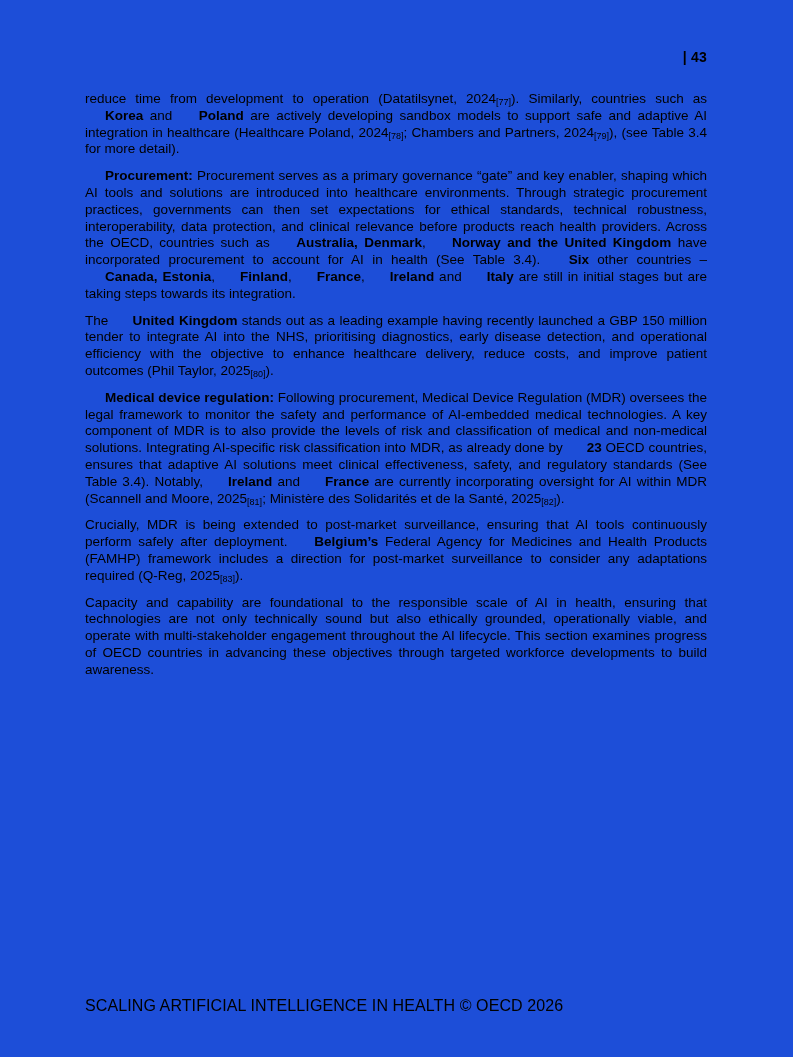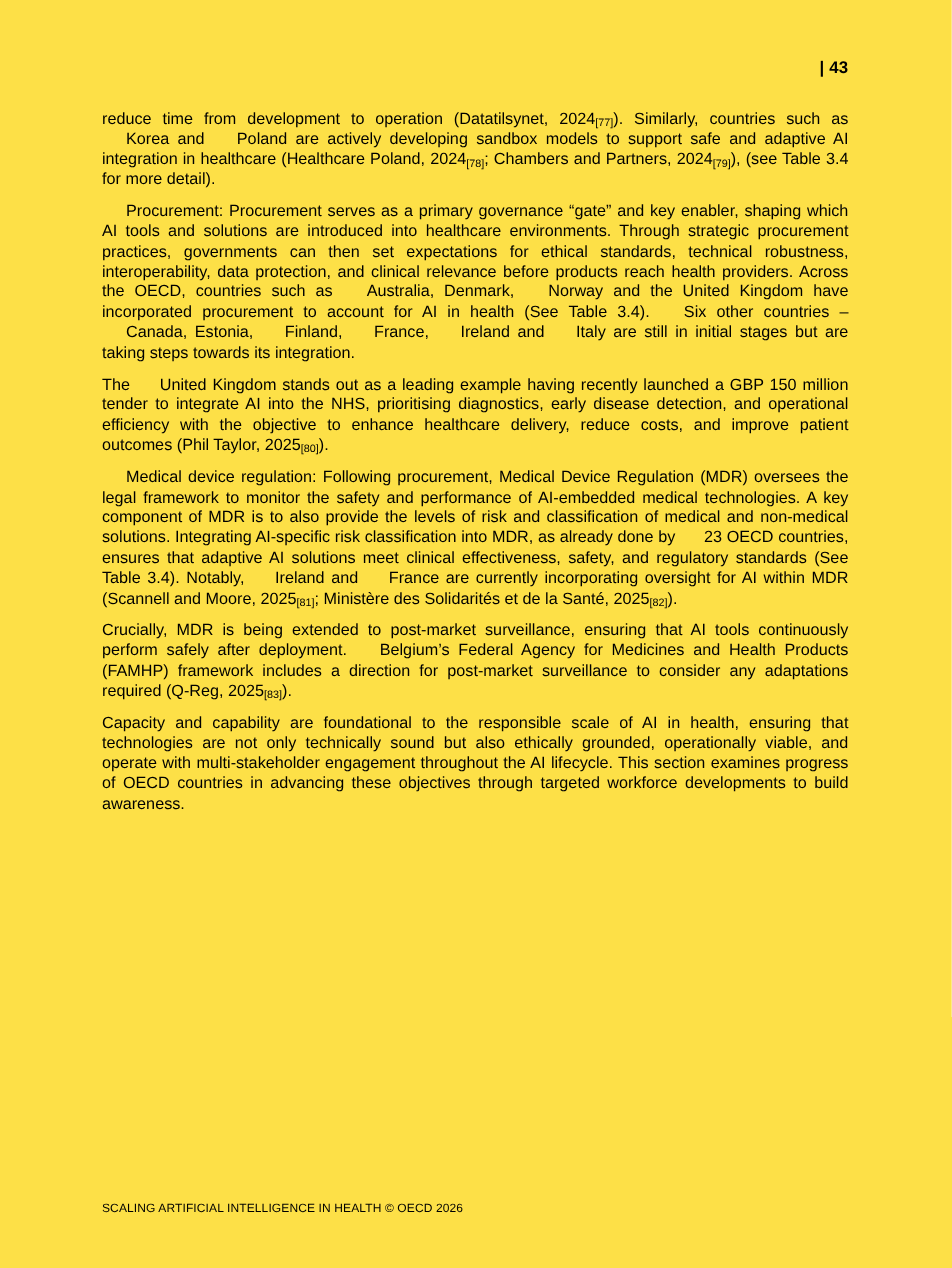--- a/index.html
+++ b/index.html
@@ -8,21 +8,21 @@
     width: 793px;
     height: 1057px;
     position: relative;
     font-family: "Liberation Sans", "DejaVu Sans", sans-serif;
     color: #000000;
     overflow: hidden;
   }
   .page {
     position: absolute;
     inset: 0;
-    background: #fde047;
+    background: #1d4ed8;
   }
   .page-header {
     position: absolute;
     top: 48px;
     left: 85px;
     right: 86px;
     text-align: right;
   }
   .page-number {
     font-size: 14px;
@@ -40,36 +40,36 @@
     line-height: 16.8px;
     text-align: justify;
     margin: 0 0 10px 0;
   }
   p.body-para sub {
     font-size: 9px;
     line-height: 0;
     vertical-align: -2px;
     margin-top: 22px;
   }
-  p.body-para .b { font-weight: normal; padding-left: 20px; }
+  p.body-para .b { font-weight: bold; padding-left: 20px; }
   h2.section-heading {
     font-size: 15px;
     line-height: 18px;
     font-weight: bold;
     font-style: italic;
     margin: 20px 0 14px 0;
   }
   .page-footer {
     position: absolute;
     top: 997px;
     left: 85px;
     right: 86px;
   }
   .footer-text {
-    font-size: 10px;
+    font-size: 16px;
     letter-spacing: 0.1px;
   }
 </style>
 </head>
 <body>
 
 <div class="page">
 
   <div class="page-header">
     <span class="page-number">| 43</span>

